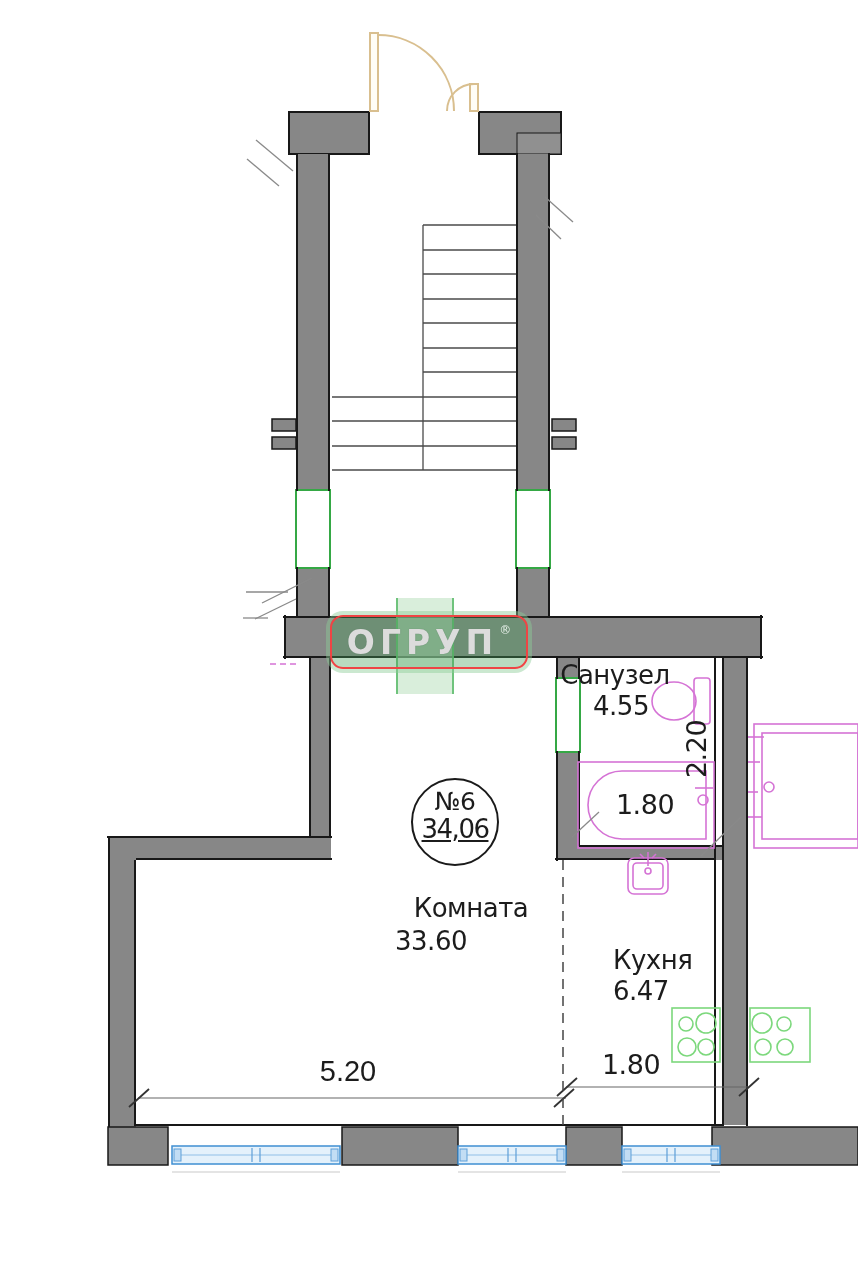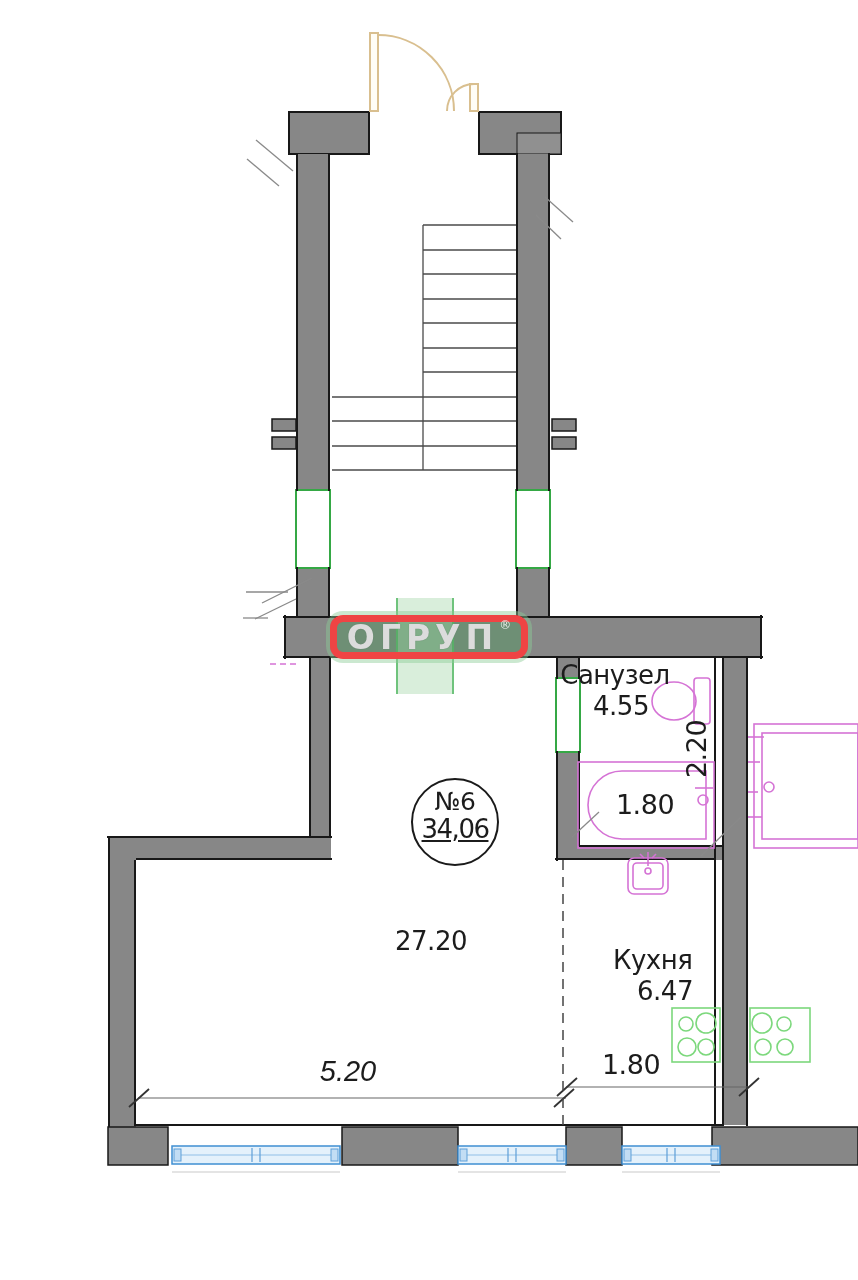--- a/index.html
+++ b/index.html
@@ -7,34 +7,34 @@
           font-family:"DejaVu Sans",sans-serif;color:#1c1c1c;}
   .plan-svg{position:absolute;left:0;top:0;}
   .lbl{position:absolute;white-space:nowrap;color:#1c1c1c;}
   .arch{font-family:"DejaVu Sans",sans-serif;letter-spacing:-0.5px;}
   .lbl-bath-name{left:550px;top:660px;width:130px;font-size:26px;text-align:center;}
   .lbl-bath-area{left:561px;top:691px;width:120px;font-size:26px;text-align:center;}
   .lbl-bath-depth{left:653px;top:734px;width:86px;height:30px;font-size:27px;text-align:center;
                   transform:rotate(-90deg);transform-origin:center center;}
   .lbl-tub-width{left:585px;top:789px;width:120px;font-size:27px;text-align:center;}
   .lbl-kitchen-name{left:613px;top:945px;width:110px;font-size:26px;text-align:left;}
-  .lbl-kitchen-area{left:613px;top:976px;width:104px;font-size:26px;text-align:center;}
+  .lbl-kitchen-area{left:613px;top:976px;width:104px;font-size:26px;}
   .lbl-kitchen-dim{left:571px;top:1049px;width:120px;font-size:27px;text-align:center;}
   .lbl-room-name{left:396px;top:893px;width:150px;font-size:26px;text-align:center;}
   .lbl-room-area{left:371px;top:926px;width:120px;font-size:26px;text-align:center;}
   .lbl-room-dim{left:288px;top:1055px;width:120px;font-size:29px;text-align:center;
-                font-family:"Liberation Sans",sans-serif;letter-spacing:0;font-style:italic;}
+                font-family:"Liberation Sans",sans-serif;letter-spacing:0;}
   .badge{position:absolute;left:411px;top:778px;width:88px;height:88px;border:2.5px solid #1a1a1a;
          border-radius:50%;background:#fff;text-align:center;box-sizing:border-box;}
   .badge .num{margin-top:9px;font-size:25px;line-height:26px;}
   .badge .area{font-size:26px;line-height:28px;letter-spacing:-1.5px;text-decoration:underline;}
   .logo-band{position:absolute;left:396px;top:598px;width:58px;height:96px;
              background:rgba(186,224,189,0.55);border-left:2px solid rgba(84,184,100,0.8);
              border-right:2px solid rgba(84,184,100,0.8);box-sizing:border-box;}
-  .logo{position:absolute;left:330px;top:615px;width:198px;height:44px;border:7px solid #ef4444;
+  .logo{position:absolute;left:330px;top:615px;width:198px;height:54px;border:2px solid #ef4444;
         border-radius:13px;background:rgba(72,158,90,0.38);box-sizing:border-box;
         box-shadow:0 0 0 4px rgba(140,205,150,0.45);display:flex;align-items:center;justify-content:center;}
   .logo .txt{color:#dcdcdc;font-weight:700;font-size:33px;letter-spacing:5px;line-height:1;
              font-family:"DejaVu Sans",sans-serif;text-shadow:0 0 1px #5a7d64;}
   .logo .reg{color:#e6efe8;font-size:12px;vertical-align:top;margin-left:1px;position:relative;top:-12px;}
 </style>
 </head>
 <body>
 
 <div class="canvas">
@@ -251,19 +251,20 @@
 
 <div class="badge">
   <div class="num arch">№6</div>
   <div class="area arch">34,06</div>
 </div>
 
 <div class="lbl arch lbl-bath-name">Санузел</div>
 <div class="lbl arch lbl-bath-area">4.55</div>
 <div class="lbl arch lbl-bath-depth">2.20</div>
 <div class="lbl arch lbl-tub-width">1.80</div>
-<div class="lbl arch lbl-room-area">27.20</div>
+<div class="lbl arch lbl-room-name">Комната</div>
+<div class="lbl arch lbl-room-area">33.60</div>
 <div class="lbl lbl-room-dim">5.20</div>
 <div class="lbl arch lbl-kitchen-name">Кухня</div>
 <div class="lbl arch lbl-kitchen-area">6.47</div>
 <div class="lbl arch lbl-kitchen-dim">1.80</div>
 
 </div>
 
 </body></html>

